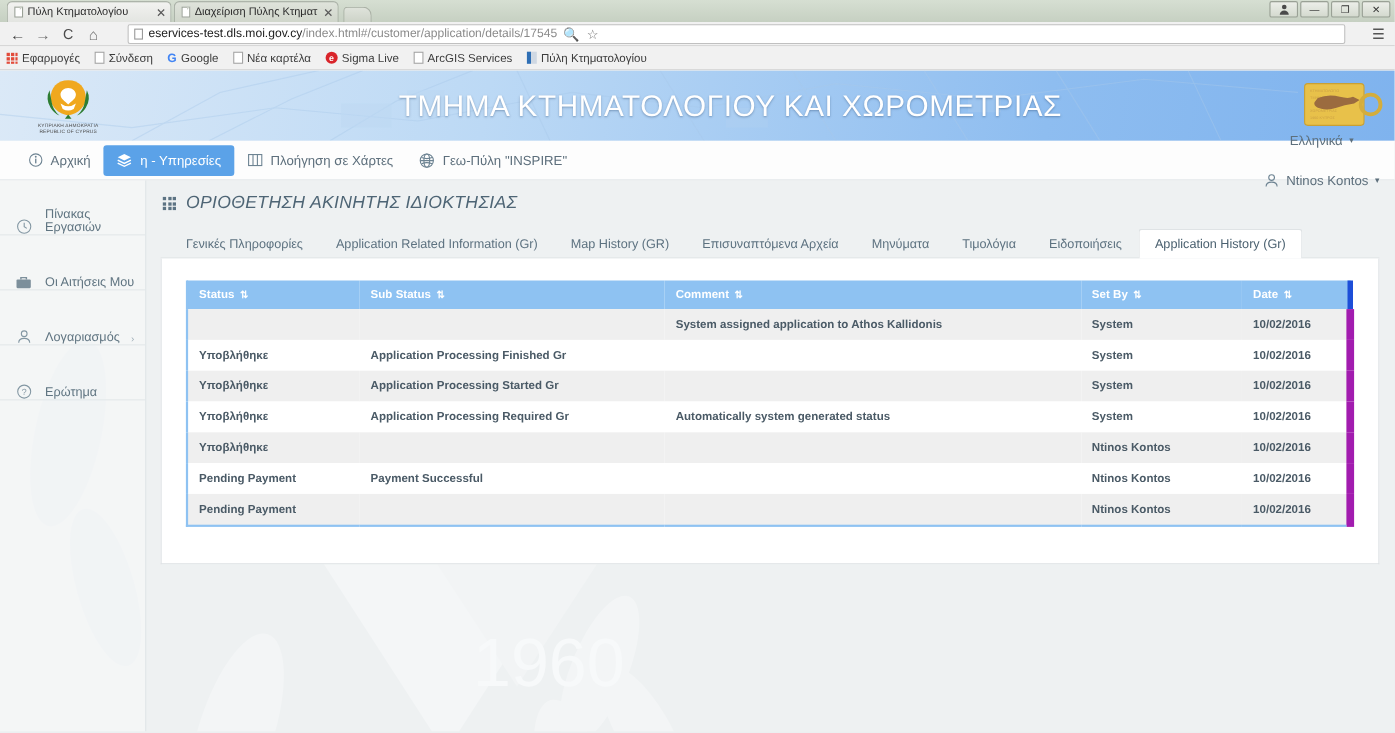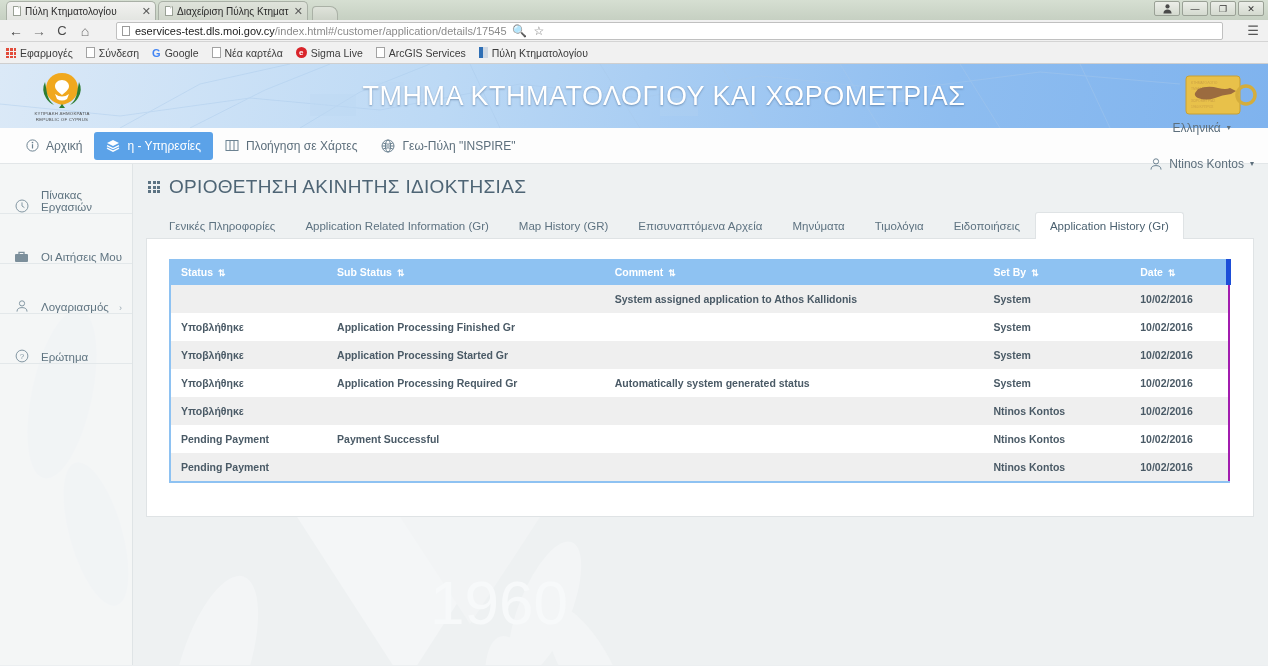--- a/index.html
+++ b/index.html
@@ -187,22 +187,23 @@
     padding-left: 14px; font-size: 11.5px; color: #5f7481;
     border-bottom: 1px solid #e3e8ea; position: relative;
   }
   .sb-ico { width: 15px; display: flex; justify-content: center; color: #7c8f9b; flex: none; }
   .sb-chev { position: absolute; right: 10px; font-size: 9px; color: #9aaab4; }
 
   .content { flex: 1; position: relative; z-index: 2; padding: 10px 14px 0 13px; }
 
   .page-title {
     display: flex; align-items: center; gap: 9px;
-    font-size: 19px; color: #4e6575; letter-spacing: .3px;
+    font-size: 16px; color: #4e6575; letter-spacing: .3px;
     margin: 2px 0 14px 2px;
+    font-style: italic;
   }
   .grid-ico {
     width: 12px; height: 12px; flex: none;
     background:
       linear-gradient(#5c7383,#5c7383) 0 0/3px 3px no-repeat,
       linear-gradient(#5c7383,#5c7383) 4.5px 0/3px 3px no-repeat,
       linear-gradient(#5c7383,#5c7383) 9px 0/3px 3px no-repeat,
       linear-gradient(#5c7383,#5c7383) 0 4.5px/3px 3px no-repeat,
       linear-gradient(#5c7383,#5c7383) 4.5px 4.5px/3px 3px no-repeat,
       linear-gradient(#5c7383,#5c7383) 9px 4.5px/3px 3px no-repeat,
@@ -240,21 +241,21 @@
     white-space: nowrap;
   }
   .tbl thead th .sort { margin-left: 5px; font-size: 9px; }
   .tbl tbody td {
     font-size: 10.5px; font-weight: bold; color: #4a5a66;
     padding: 8px 0 8px 10px; height: 28px; white-space: nowrap;
   }
   .tbl tbody tr { background: #fff; }
   .tbl tbody tr.alt { background: #efefef; }
   .tbl tbody tr td:first-child { border-left: 2px solid #8ec2f2; }
-  .tbl tbody tr td:last-child { border-right: 2px solid #a21caf; }
+  .tbl tbody tr td:last-child { border-right: 7px solid #a21caf; }
   .tbl tbody tr:last-child td { border-bottom: 2px solid #8ec2f2; }
   .tbl thead th:first-child { border-left: 2px solid #8ec2f2; }
   .tbl thead th:last-child { border-right: 5px solid #1d4ed8; }
 
   .col-status { width: 160px; }
   .col-sub { width: 282px; }
   .col-comment { width: 385px; }
   .col-setby { width: 150px; }
   .col-date { width: 100px; }
 </style>

